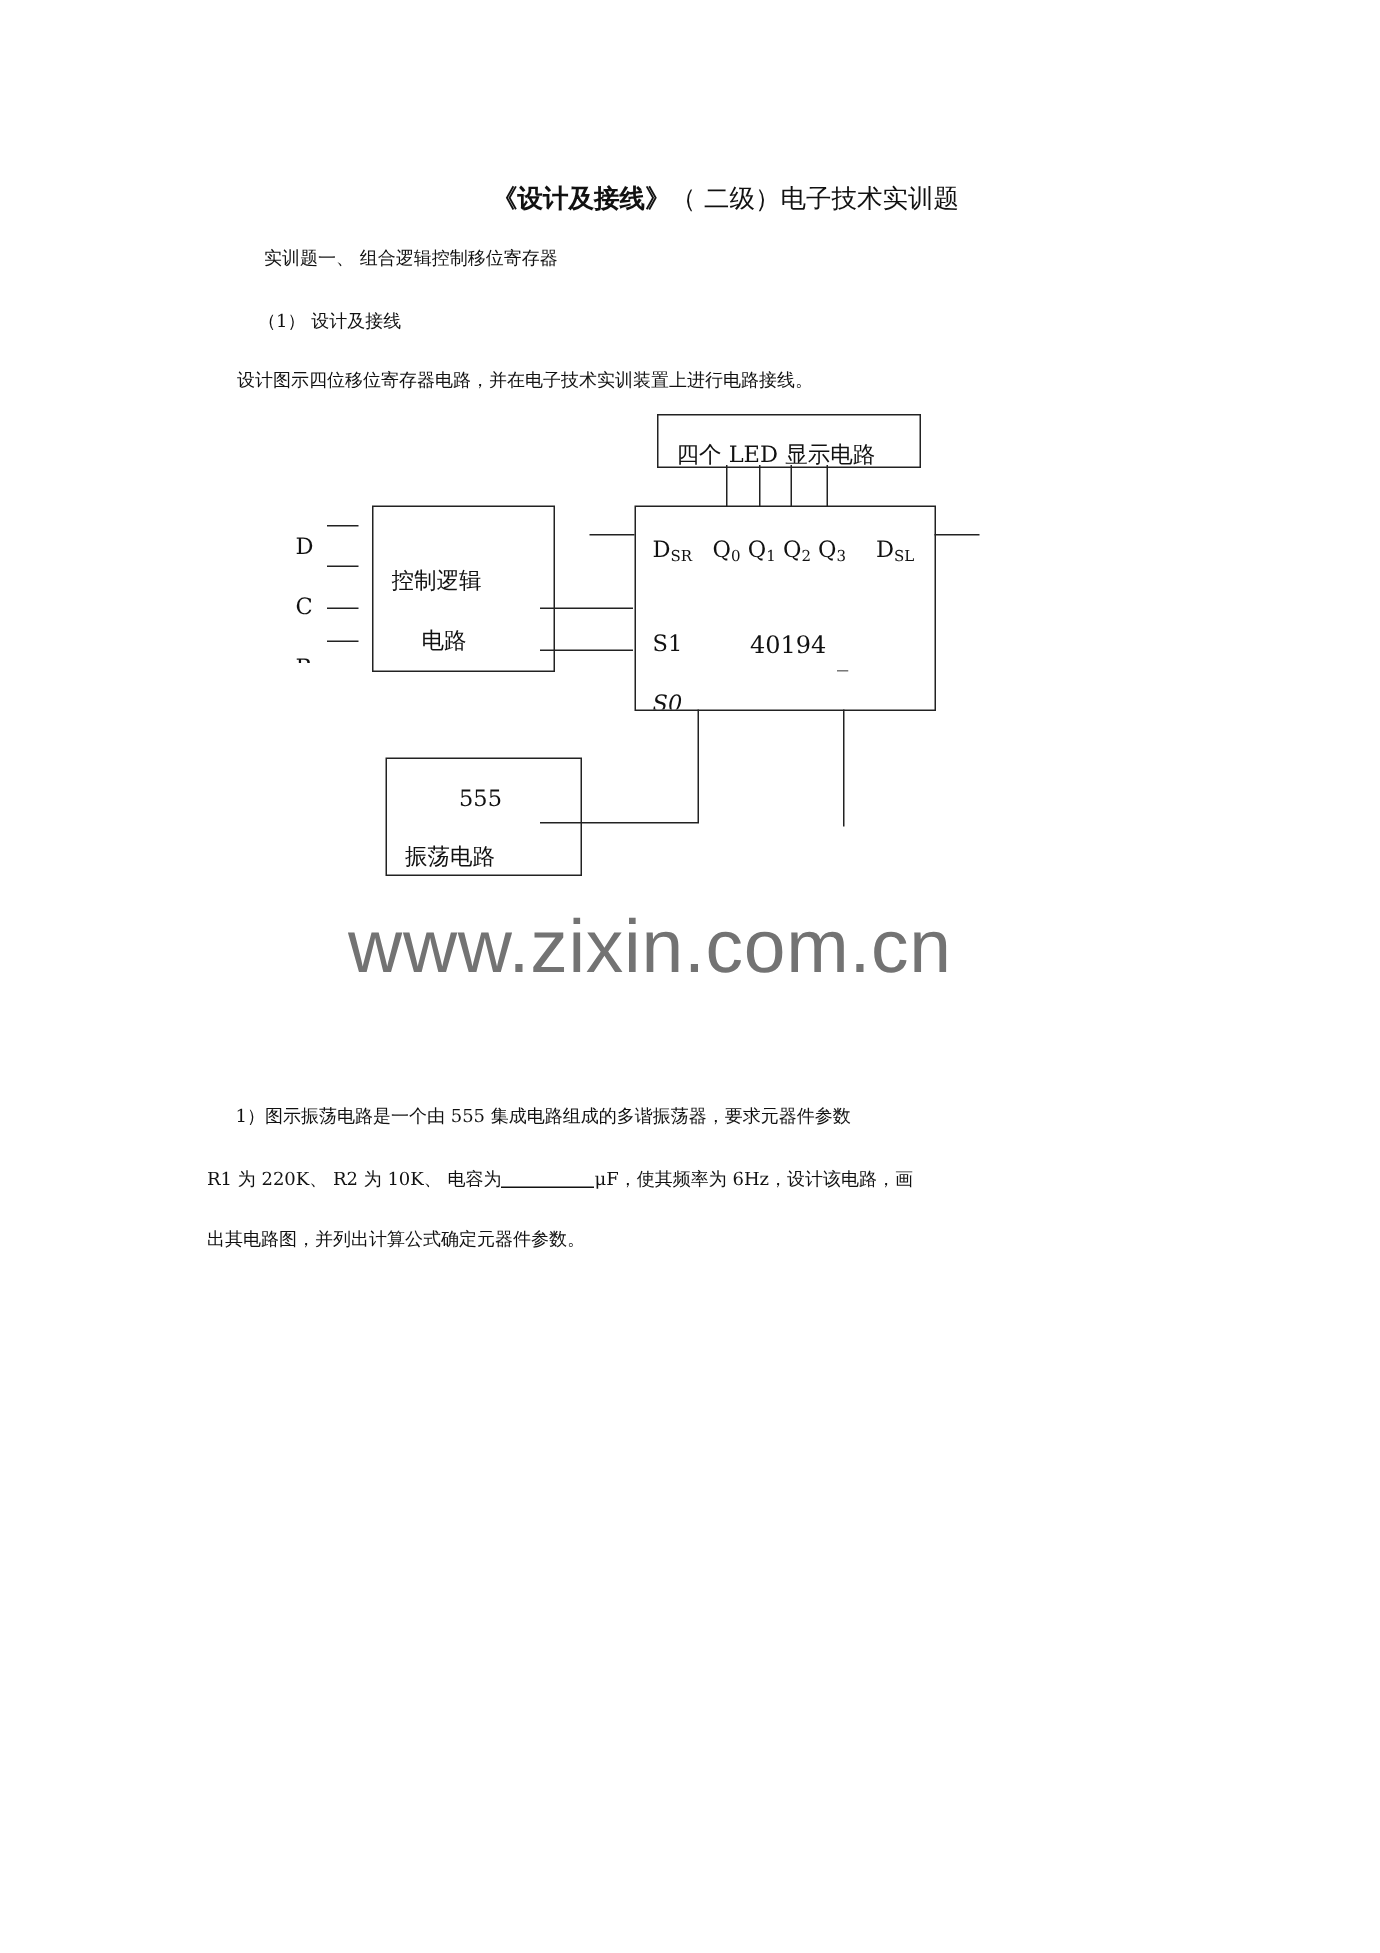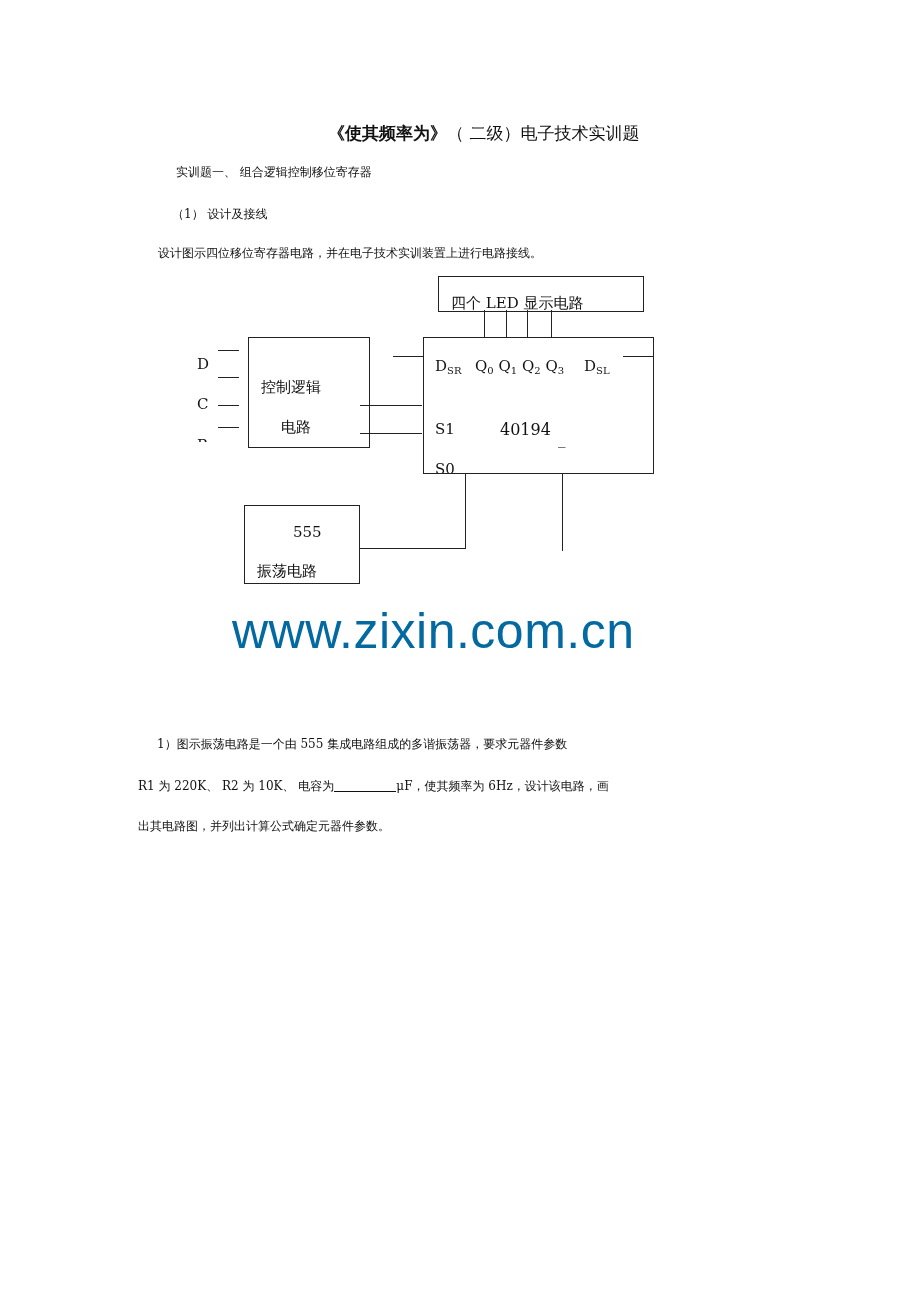--- a/index.html
+++ b/index.html
@@ -8,34 +8,34 @@
     font-family: "DejaVu Serif", "Liberation Serif", serif;
     color: #111;
   }
   .abs { position: absolute; white-space: nowrap; }
   .txt { font-size: 12px; line-height: 20px; }
   .title { font-size: 17px; }
   .bold { font-weight: bold; }
   .box { position: absolute; border: 1.3px solid #222; background: transparent; }
   .hl { position: absolute; height: 0; border-top: 1.3px solid #222; }
   .vl { position: absolute; width: 0; border-left: 1.3px solid #222; }
-  .clip { overflow: hidden; padding-left: 30px; }
+  .clip { overflow: hidden; }
   .sub { font-size: 10px; vertical-align: -3px; }
   .diag-text { font-size: 15px; }
   .watermark {
     font-family: "Liberation Sans", "DejaVu Sans", sans-serif;
-    font-size: 50px; color: #0369a1; letter-spacing: 0.5px; text-align: right;
+    font-size: 50px; color: #737373; letter-spacing: 0.5px; text-align: right;
   }
   .blank { display: inline-block; border-bottom: 1px solid #111; width: 62px; height: 16px; vertical-align: -2px; }
 </style>
 </head>
 <body>
 
 <div class="abs txt title" style="left:328px; top:123px;">
-  <span class="bold">《使其频率为》</span><span>（ 二级）电子技术实训题</span>
+  <span class="bold">《设计及接线》</span><span>（ 二级）电子技术实训题</span>
 </div>
 
 <div class="abs txt" style="left:176px; top:162px;">实训题一、 组合逻辑控制移位寄存器</div>
 <div class="abs txt" style="left:172px; top:204px;">（1） 设计及接线</div>
 <div class="abs txt" style="left:158px; top:243px;">设计图示四位移位寄存器电路，并在电子技术实训装置上进行电路接线。</div>
 
 <div>
 
   <div class="box clip" style="left:438px; top:276px; width:174px; height:34px;">
     <div class="abs diag-text" style="left:12px; top:17px;">四个 LED 显示电路</div>
@@ -69,31 +69,31 @@
     <div class="abs diag-text" style="left:51px; top:19px;text-align:right;">
       <span><span>Q</span><span class="sub">0</span></span>
       <span><span>Q</span><span class="sub">1</span></span>
       <span><span>Q</span><span class="sub">2</span></span>
       <span><span>Q</span><span class="sub">3</span></span>
     </div>
     <div class="abs diag-text" style="left:160px; top:19px;"><span>D</span><span class="sub">SL</span></div>
     <div class="abs diag-text" style="left:11px; top:82px;">S1</div>
     <div class="abs diag-text bold" style="left:76px; top:82px; font-weight:normal; font-size:16px;">40194</div>
     <div class="abs diag-text" style="left:134px; top:92px;">_</div>
-    <div class="abs diag-text" style="left:11px; top:122px;">S0</div>
+    <div class="abs diag-text" style="left:11px; top:122px;font-style:italic;">S0</div>
   </div>
 
   <div class="hl" style="left:393px; top:356px; width:30px;"></div>
   <div class="hl" style="left:623px; top:356px; width:30px;"></div>
 
   <div class="vl" style="left:465px; top:473px; height:75px;"></div>
   <div class="hl" style="left:360px; top:548px; width:106px;"></div>
   <div class="vl" style="left:562px; top:473px; height:78px;"></div>
 
-  <div class="box" style="left:244px; top:505px; width:114px; height:77px;">
+  <div class="box" style="left:257px; top:505px; width:114px; height:77px;padding-left:15px;">
     <div class="abs diag-text" style="left:48px; top:17px;">555</div>
     <div class="abs diag-text" style="left:12px; top:56px;">振荡电路</div>
   </div>
 </div>
 
 <div class="abs watermark" style="left:232px; top:602px;">www.zixin.com.cn</div>
 
 <div class="abs txt" style="left:157px; top:734px;">1）图示振荡电路是一个由 555 集成电路组成的多谐振荡器，要求元器件参数</div>
 <div class="abs txt" style="left:138px; top:775px;">
   <span>R1 为 220K、 R2 为 10K、 电容为</span><span class="blank"></span><span>μF，使其频率为 6Hz，设计该电路，画</span>

